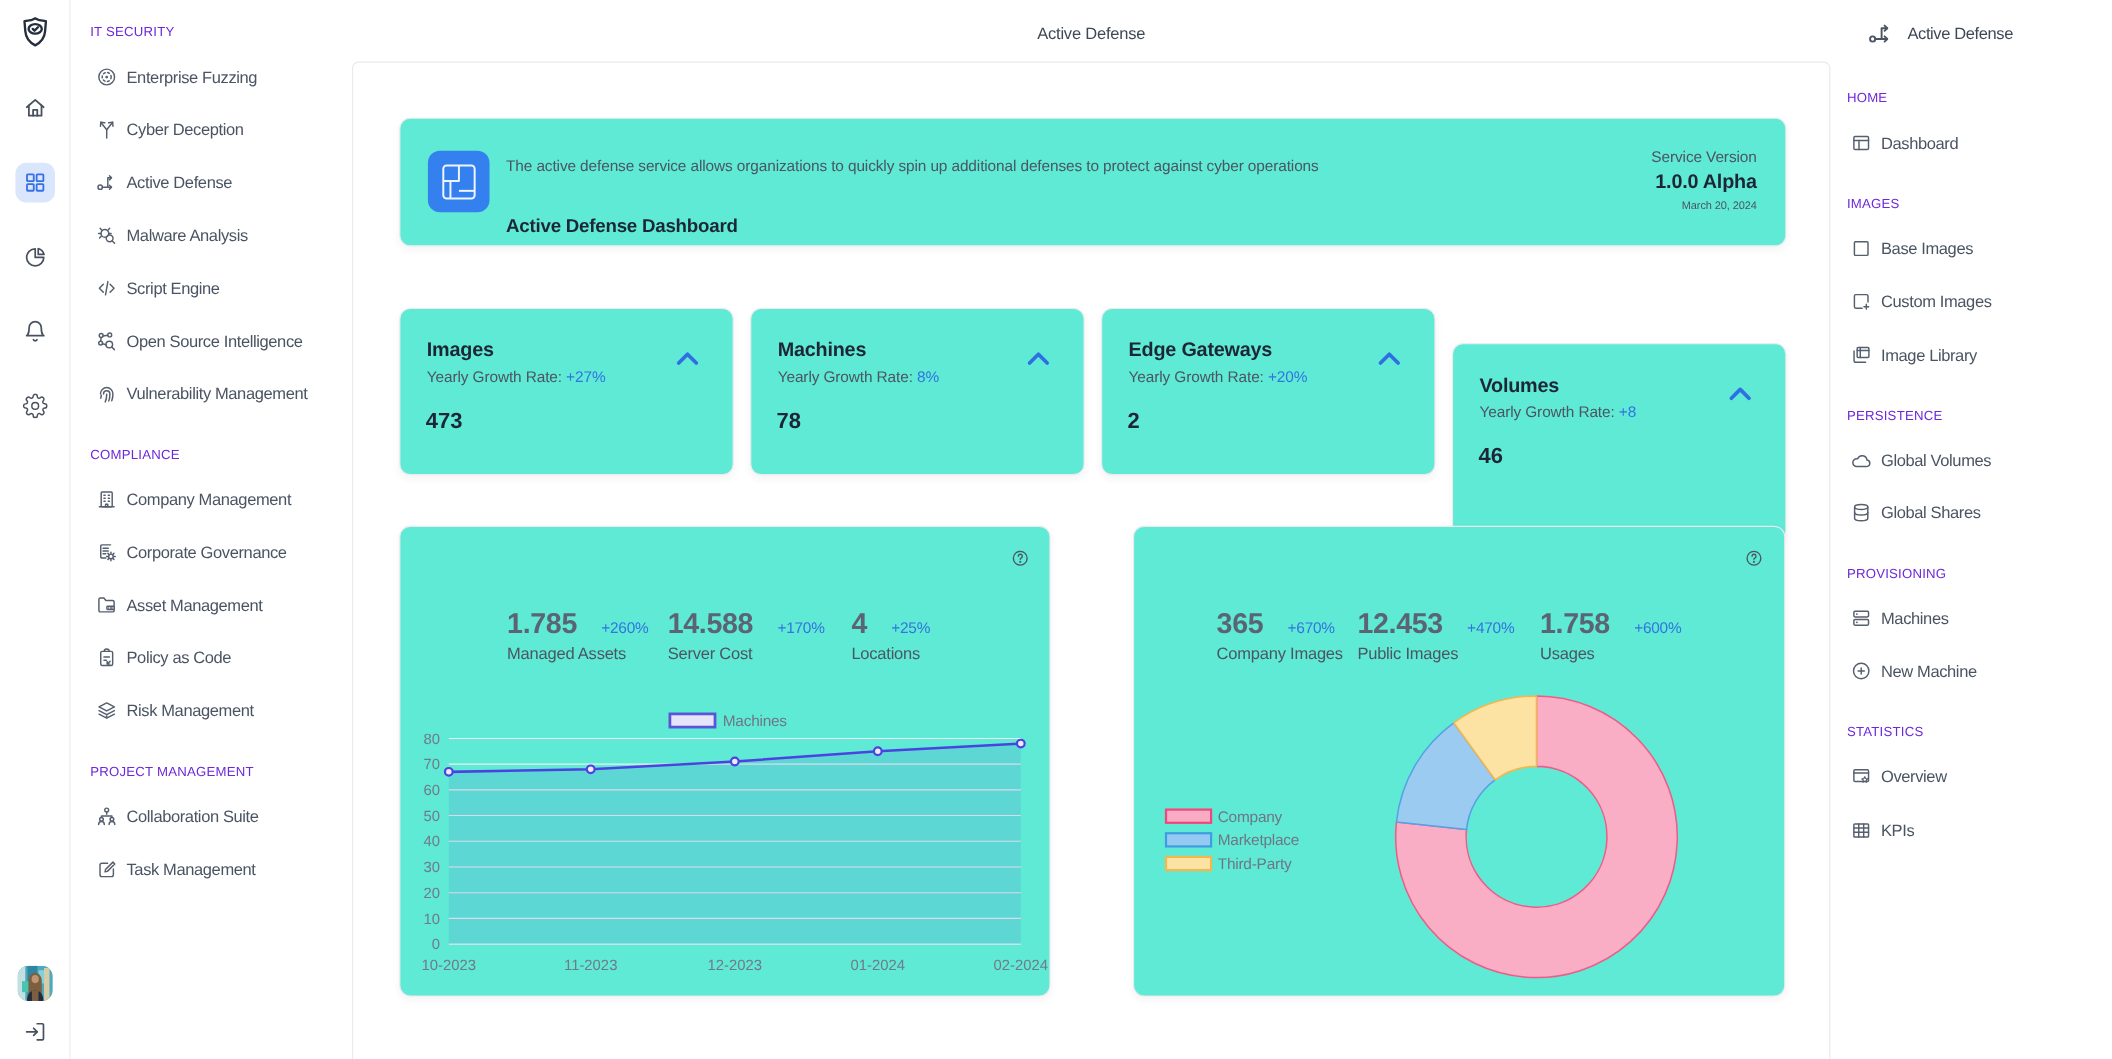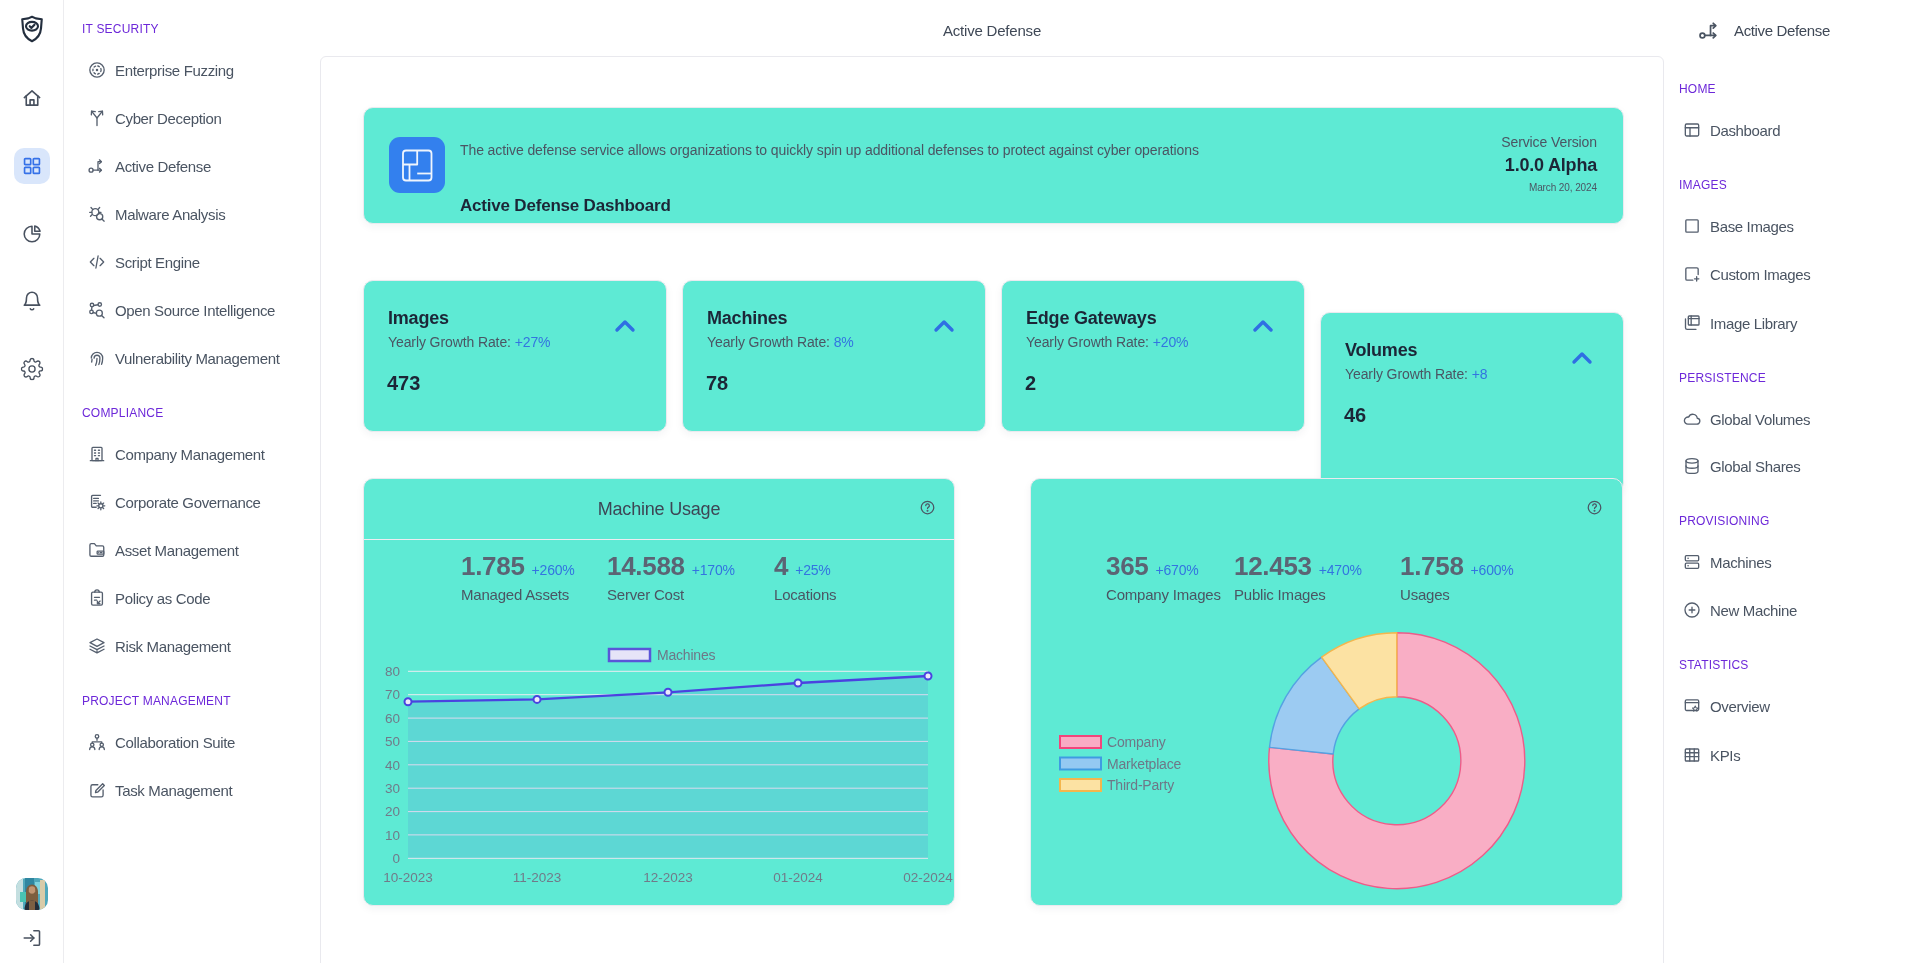--- a/index.html
+++ b/index.html
@@ -16,21 +16,21 @@
 .sh { position:absolute; font-size:12px; color:#6d28d9; letter-spacing:0.2px; height:14px; line-height:14px; }
 
 #panel { position:absolute; left:320px; top:56px; width:1344px; height:917px; background:#fff; border:1px solid #e9e9ee; border-radius:6px 6px 0 0; }
 .card { position:absolute; background:#5eead4; border:1px solid #eaeaef; border-radius:10px; box-shadow:0 3px 8px rgba(20,30,60,0.05); }
 .ttl { font-size:15px; color:#3f4856; letter-spacing:-0.2px; }
 .blue { color:#3374e0; }
 .num { font-weight:bold; color:#1c2637; }
 .gray { color:#4b5563; }
 .chev { position:absolute; }
 .chd-num { font-size:26px; font-weight:bold; color:#5b6474; letter-spacing:-0.3px; }
-.chd-pct { font-size:14px; color:#3374e0; margin-left:7px; letter-spacing:-0.2px; }
+.chd-pct { font-size:14px; color:#3374e0; margin-left:22px; letter-spacing:-0.2px; }
 .chd-lbl { font-size:15px; color:#4b5563; letter-spacing:-0.2px; margin-top:4px; }
 .cgroup { display:flex; flex-direction:column; }
 .chead { position:absolute; left:0; top:0; right:0; height:61px; border-bottom:1px solid #ededf1; text-align:center; line-height:61px; font-size:18px; color:#3d4655; letter-spacing:-0.2px; }
 .qm { position:absolute; top:21px; color:#4b5563; }
 </style>
 </head>
 <body>
 
 <div id="rail">
   <div class="ricon" style="top:29px; color:#232e3e;">
@@ -276,21 +276,20 @@
   <div class="card" style="left:999px; top:223px; width:304px; height:180px;margin-top:32px;">
     <div class="abs num" style="left:24px; top:27px; font-size:18px; letter-spacing:-0.2px;">Volumes</div>
     <div class="abs" style="left:24px; top:53px; font-size:14px; letter-spacing:-0.1px;"><span class="gray">Yearly Growth Rate: </span><span class="blue">+8</span></div>
     <div class="abs num" style="left:23px; top:91px; font-size:20px;">46</div>
     <svg class="chev" style="left:250px; top:35px;" width="22" height="20" viewBox="0 0 22 20" fill="none" stroke="#2f6fe3" stroke-width="3.4" stroke-linecap="round" stroke-linejoin="round">
         <path d="M3 14 L11 6 L19 14"></path>
       </svg>
   </div>
 
   <div class="card" style="left:42px; top:421px; width:592px; height:428px;">
-    <div class="chead">Machine Usage</div>
     <svg class="qm" style="left:556px;" width="15" height="15" viewBox="0 0 24 24" fill="none" stroke="currentColor" stroke-width="2" stroke-linecap="round">
         <circle cx="12" cy="12" r="10"></circle>
         <path d="M9.2 9 a2.9 2.9 0 1 1 4 2.7 c-.9.4-1.2 1-1.2 1.8"></path>
         <circle cx="12" cy="17.2" r="0.6" fill="currentColor"></circle>
       </svg>
     <div class="cgroup abs" style="left:97px; top:72px;">
         <div><span class="chd-num">1.785</span><span class="chd-pct">+260%</span></div>
         <div class="chd-lbl">Managed Assets</div>
       </div>
     <div class="cgroup abs" style="left:243px; top:72px;">

